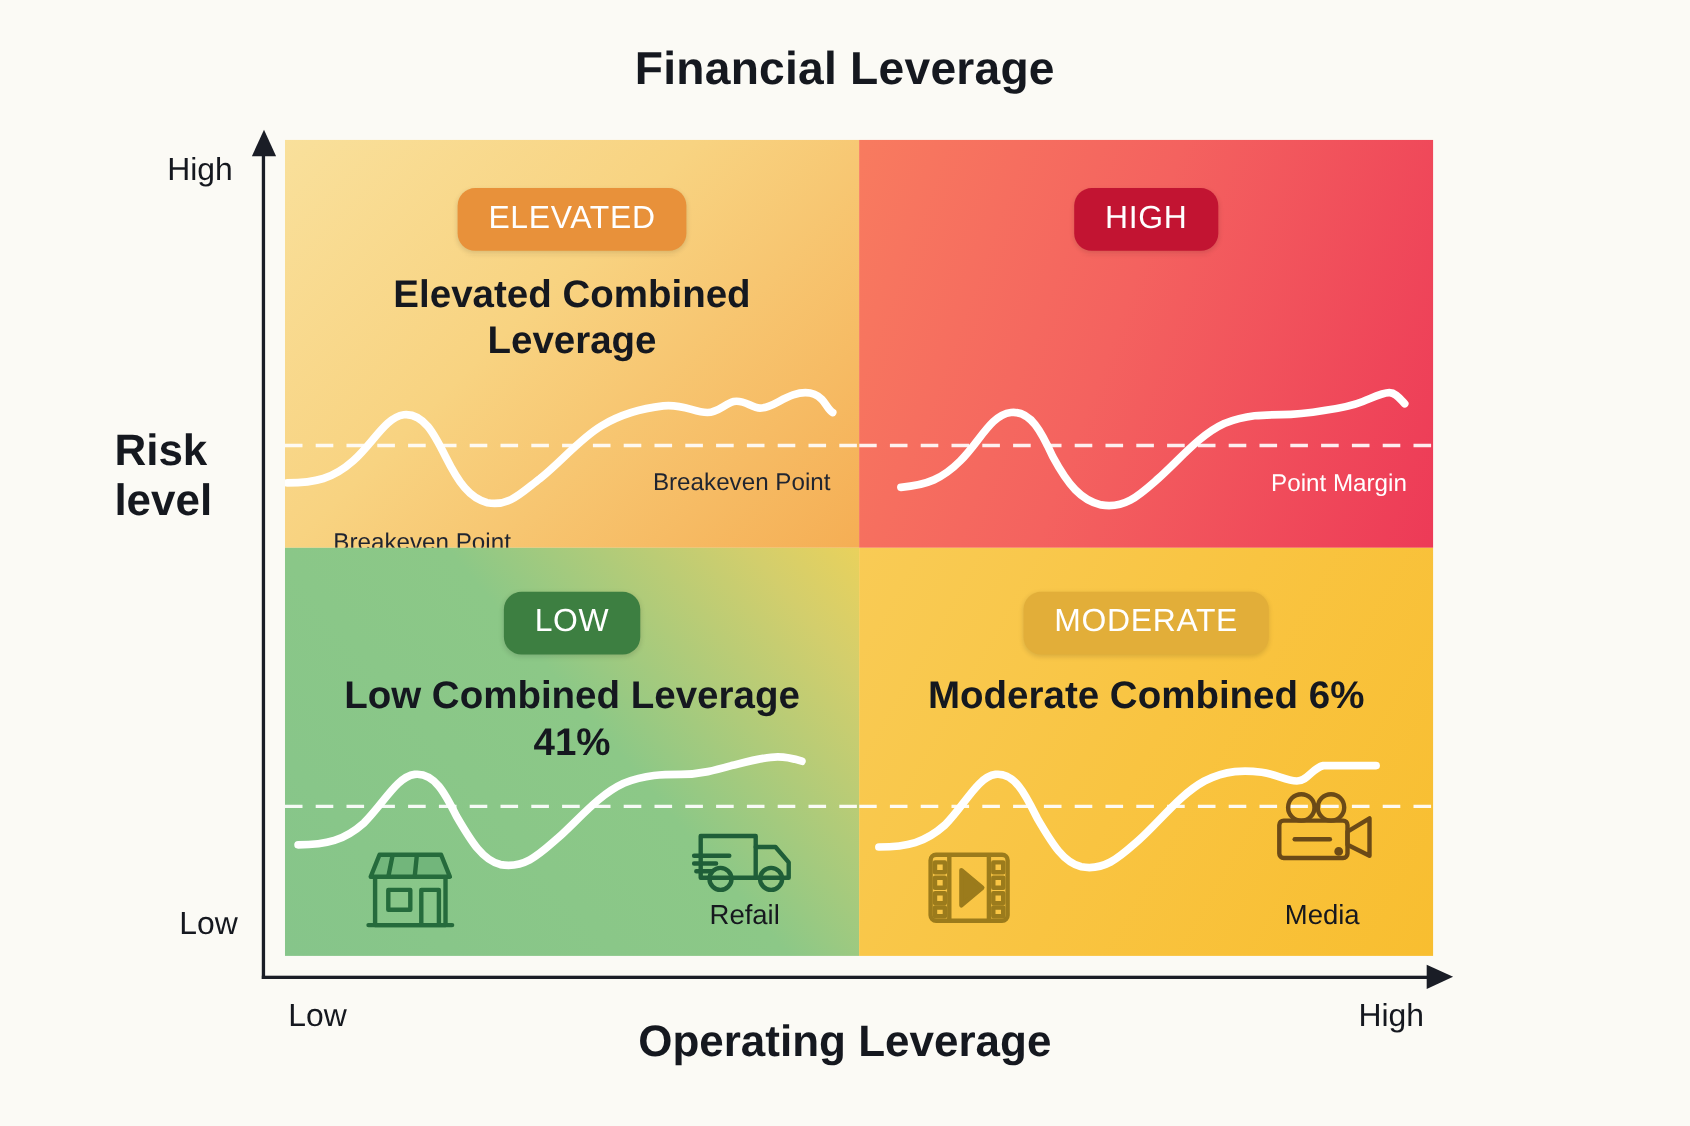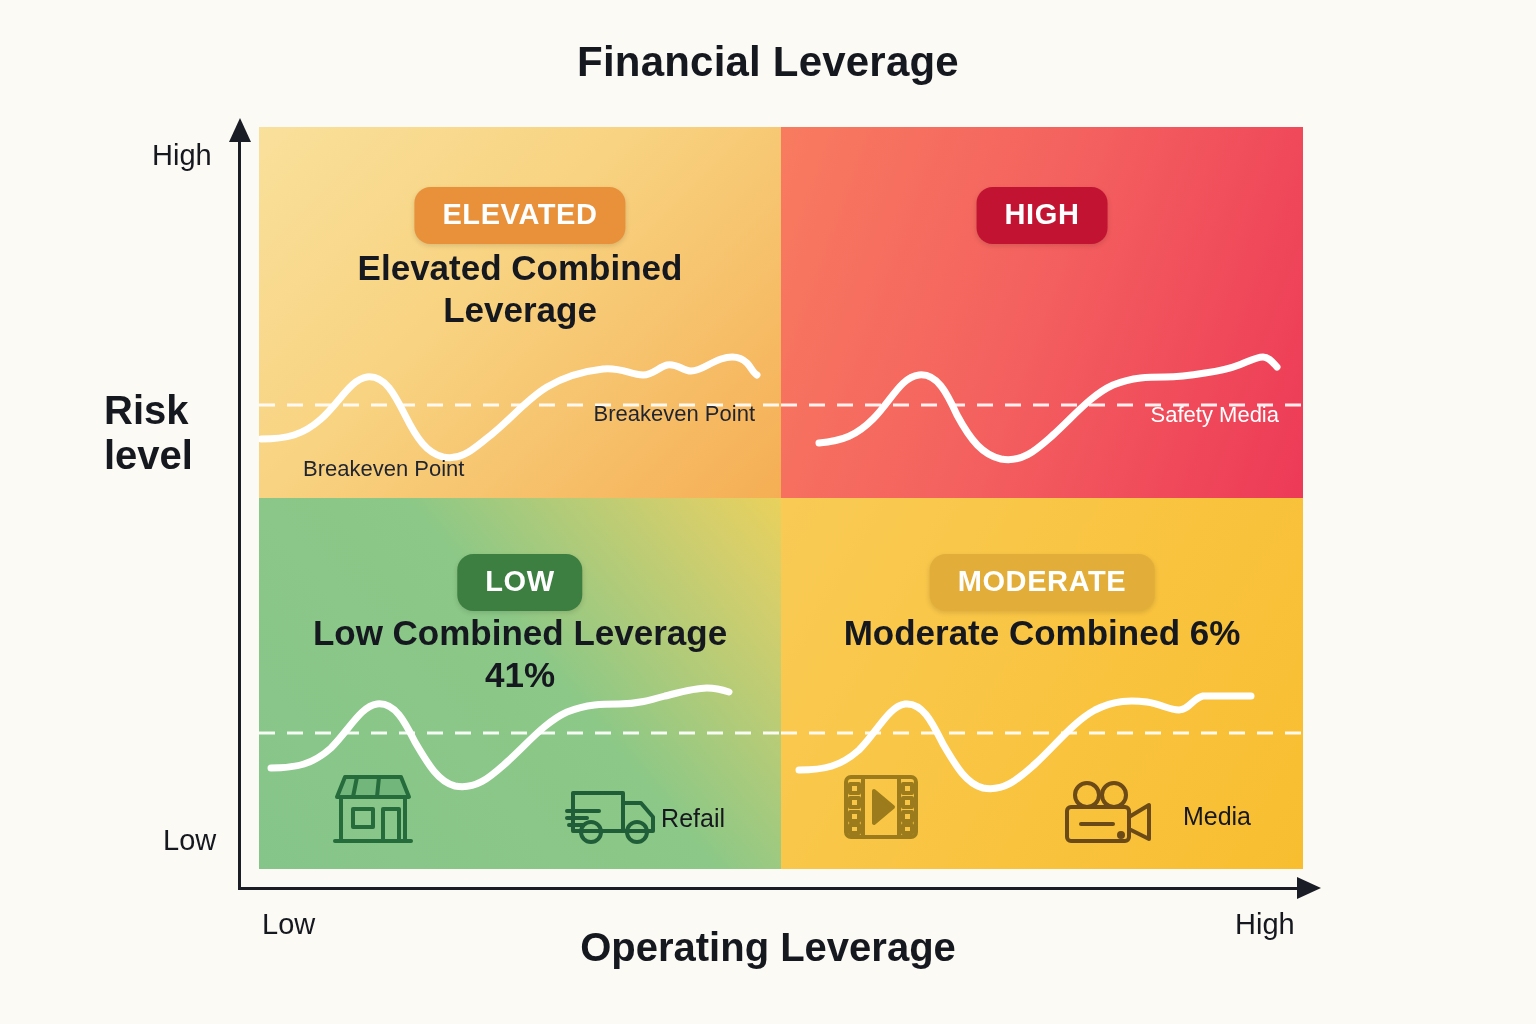--- a/index.html
+++ b/index.html
@@ -131,26 +131,25 @@
 
   
   .badge {
     position: absolute;
     top: 44px;
     left: 50%;
     transform: translateX(-50%);
     padding: 11px 28px 13px 28px;
     border-radius: 16px;
     font-size: 29px;
-    font-weight: 700;
+    font-weight: 400;
     letter-spacing: 0.6px;
     color: #FFFFFF;
     white-space: nowrap;
     box-shadow: 0 2px 5px rgba(0,0,0,0.12);
-    margin-top: 16px;
   }
   #badge-elevated { background: #E8913A; }
   #badge-high     { background: #C21432; }
   #badge-low      { background: #3D7F41; top: 40px; }
   #badge-moderate { background: #E2AE39; top: 40px; text-align: center; }
 
   
   .quad-heading {
     position: absolute;
     top: 120px;
@@ -176,29 +175,31 @@
     pointer-events: none;
   }
 
   
   .anno {
     position: absolute;
     font-size: 22px;
     font-weight: 500;
     white-space: nowrap;
     color: #1F2430;
+    margin-top: 24px;
   }
   #anno-breakeven-right { right: 26px; top: 274px; }
   #anno-breakeven-left  { left: 44px;  top: 329px; }
   #anno-safety-margin   { right: 24px; top: 275px; color: #FFFFFF; }
 
   
   .icon-block {
     position: absolute;
     display: flex;
+    flex-direction: column;
     align-items: center;
   }
   .icon-caption {
     margin-top: 4px;
     font-size: 25px;
     font-weight: 500;
     color: #16181E;
   }
   #icon-store    { left: 68px;  bottom: 22px; }
   #icon-truck    { right: 56px; bottom: 22px; }
@@ -239,21 +240,21 @@
       <div class="anno" id="anno-breakeven-right">Breakeven Point</div>
       <div class="anno" id="anno-breakeven-left">Breakeven Point</div>
     </div>
 
     <div class="quadrant" id="quad-high">
       <svg class="spark" viewBox="0 0 522 371" preserveAspectRatio="none">
         <line x1="0" y1="278" x2="522" y2="278" stroke="#FFFFFF" stroke-width="3" stroke-dasharray="16 12" opacity="0.9"></line>
         <path d="M38,316 C62,314 76,308 92,292 C110,274 120,250 138,248 C156,246 166,266 176,288 C190,314 202,328 220,332 C242,336 256,322 272,308 C292,290 310,268 332,258 C352,250 368,250 384,250 C400,250 412,248 424,246 C438,244 448,242 458,238 C468,234 476,230 482,230 C488,230 492,236 496,240" fill="none" stroke="#FFFFFF" stroke-width="7" stroke-linecap="round" stroke-linejoin="round"></path>
       </svg>
       <div class="badge" id="badge-high">HIGH</div>
-      <div class="anno" id="anno-safety-margin">Safety Media</div>
+      <div class="anno" id="anno-safety-margin">Point Margin</div>
     </div>
 
     <div class="quadrant" id="quad-low">
       <svg class="spark" viewBox="0 0 522 371" preserveAspectRatio="none">
         <line x1="0" y1="235" x2="522" y2="235" stroke="#FFFFFF" stroke-width="3" stroke-dasharray="16 12" opacity="0.92"></line>
         <path d="M12,270 C38,270 54,266 72,250 C90,232 102,208 118,206 C136,204 146,224 156,244 C170,268 180,284 196,288 C218,292 232,278 248,264 C268,246 286,224 308,214 C328,206 344,206 360,206 C378,206 392,202 406,198 C422,194 436,190 448,190 C458,190 464,192 470,194" fill="none" stroke="#FFFFFF" stroke-width="7" stroke-linecap="round" stroke-linejoin="round"></path>
       </svg>
       <div class="badge" id="badge-low">LOW</div>
       <div class="quad-heading" id="heading-low">Low Combined Leverage 41%</div>
 

